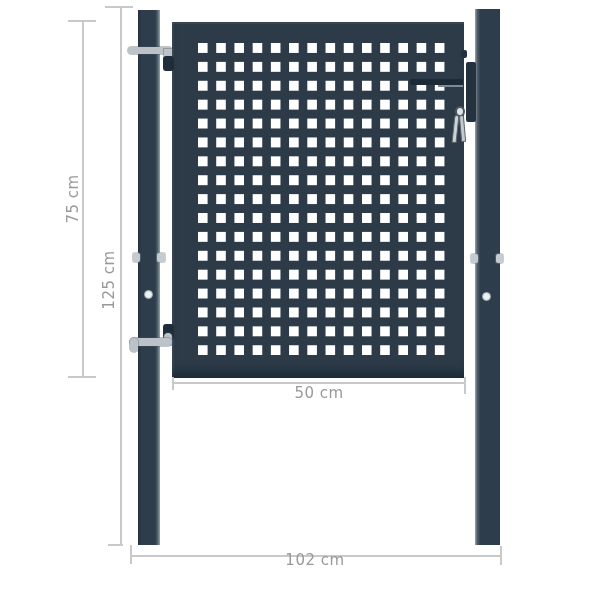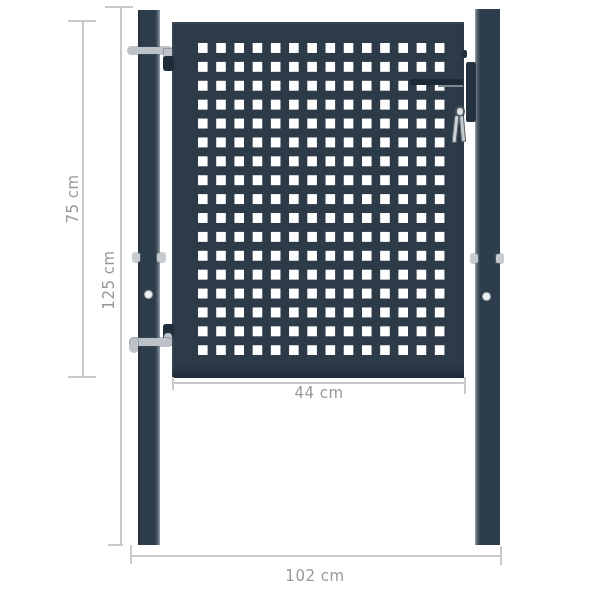--- a/index.html
+++ b/index.html
@@ -105,23 +105,23 @@
     <div class="dim-line" style="left:120px;top:7px;width:2px;height:538px;"></div>
     <div class="dim-line" style="left:105px;top:6px;width:28px;height:2px;"></div>
     <div class="dim-line" style="left:108px;top:544px;width:15px;height:2px;"></div>
     <div class="dim-label rot" style="left:74px;top:272px;width:70px;">125 cm</div>
   </div>
 
   <div>
     <div class="dim-line" style="left:173px;top:382px;width:292px;height:2px;"></div>
     <div class="dim-line" style="left:172px;top:377px;width:2px;height:13px;"></div>
     <div class="dim-line" style="left:464px;top:377px;width:2px;height:17px;"></div>
-    <div class="dim-label" style="left:279px;top:385px;width:80px;">44 cm</div>
+    <div class="dim-label" style="left:279px;top:385px;width:80px;">50 cm</div>
   </div>
 
   <div>
     <div class="dim-line" style="left:131px;top:555px;width:370px;height:2px;"></div>
     <div class="dim-line" style="left:130px;top:545px;width:2px;height:19px;"></div>
     <div class="dim-line" style="left:500px;top:546px;width:2px;height:19px;"></div>
-    <div class="dim-label" style="left:265px;top:568px;width:100px;">102 cm</div>
+    <div class="dim-label" style="left:265px;top:552px;width:100px;">102 cm</div>
   </div>
 
 </div>
 
 </body></html>

